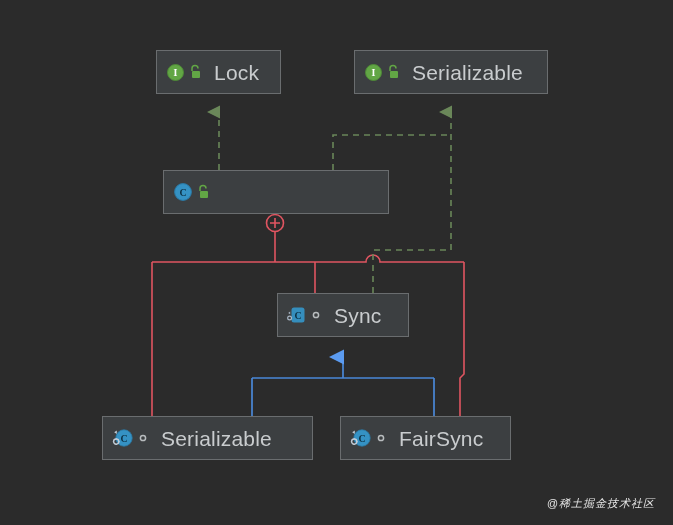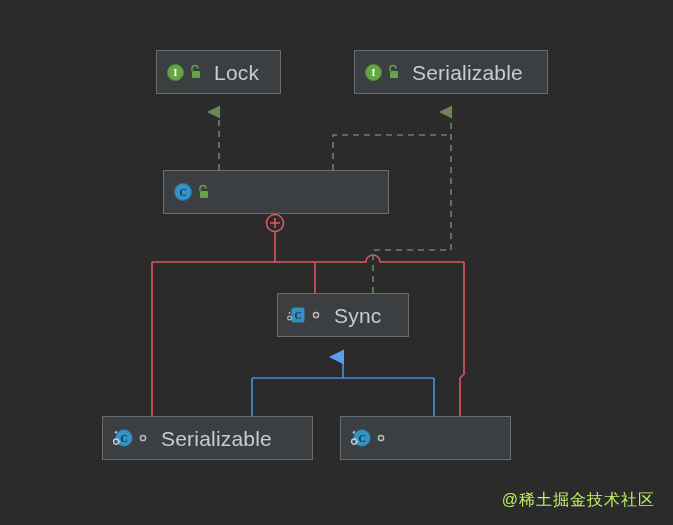--- a/index.html
+++ b/index.html
@@ -53,25 +53,26 @@
     gap: 3px;
     flex: 0 0 auto;
   }
   .ico {
     display: block;
   }
   .watermark {
     position: absolute;
     right: 18px;
     bottom: 14px;
-    color: #bef264;
-    font-size: 16px;
+    color: #e5e5e5;
+    font-size: 11px;
     letter-spacing: 1px;
     white-space: nowrap;
     z-index: 9;
+    font-style: italic;
   }
 </style>
 </head>
 <body>
 
 <div id="canvas">
 
   <svg class="edges" viewBox="0 0 673 525">
     <defs>
       <marker id="arrow-green" markerWidth="14" markerHeight="14" refX="6.5" refY="12" orient="auto" markerUnits="userSpaceOnUse">
@@ -195,17 +196,18 @@
         <circle cx="12" cy="10" r="8.2" fill="#3592c4" stroke="#2a7aa6" stroke-width="0.8"></circle>
         <text x="12" y="13.8" text-anchor="middle" font-family="'Liberation Serif',serif" font-size="10" font-weight="bold" fill="#0d3347">C</text>
         <path d="M4.8 2.4 l-2.6 1.8 2.6 1.8 z" fill="#c2ccd6"></path>
         <circle cx="4.2" cy="13.6" r="2.6" fill="none" stroke="#c2ccd6" stroke-width="1.4"></circle>
         <path d="M4.2 10.2 v1 M4.2 16.0 v1 M0.9 13.6 h1 M6.6 13.6 h1" stroke="#c2ccd6" stroke-width="1.2"></path>
       </svg>
       <svg class="ico" width="12" height="12" viewBox="0 0 12 12">
         <circle cx="6" cy="6" r="2.6" fill="none" stroke="#b8bcbe" stroke-width="1.5"></circle>
       </svg>
     </span>
+    <span class="node-label">FairSync</span>
   </div>
 
   <div class="watermark">@稀土掘金技术社区</div>
 
 </div>
 
 </body></html>

